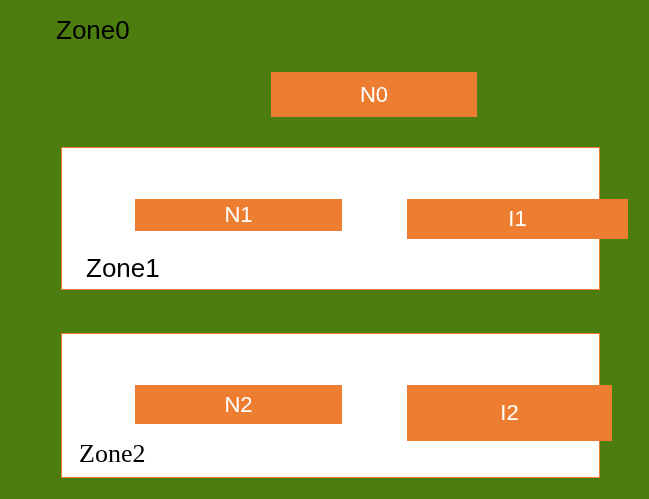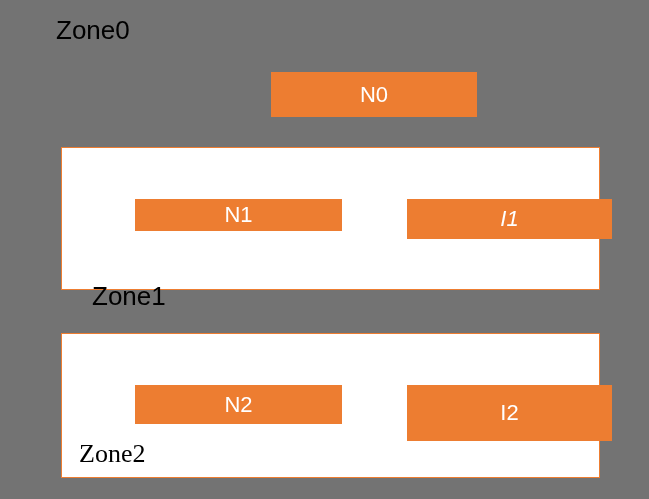--- a/index.html
+++ b/index.html
@@ -7,21 +7,21 @@
     padding: 0;
     background: #ffffff;
   }
   body {
     font-family: "Liberation Sans", sans-serif;
   }
   #canvas {
     position: relative;
     width: 649px;
     height: 499px;
-    background: #737373;
+    background: #4d7c0f;
     overflow: hidden;
   }
   
   .zone0-label {
     position: absolute;
     left: 56px;
     top: 14px;
     font-size: 26px;
     line-height: 32px;
     color: #000000;
@@ -47,23 +47,22 @@
     height: 145px;
   }
   .zone-label {
     position: absolute;
     font-size: 26px;
     line-height: 32px;
     color: #000000;
     white-space: nowrap;
   }
   #zone1-label {
-    left: 92px;
+    left: 86px;
     top: 252px;
-    margin-top: 28px;
   }
   #zone2-label {
     left: 79px;
     top: 438px;
     font-family: Liberation Serif, serif;
   }
   
   .node-box {
     position: absolute;
     box-sizing: border-box;
@@ -72,21 +71,21 @@
     font-size: 22px;
     line-height: 1;
     display: flex;
     align-items: center;
     justify-content: center;
     white-space: nowrap;
     margin-left: 42px;
   }
   #node-n0 { left: 229px; top: 72px;  width: 206px; height: 45px; }
   #node-n1 { left: 93px;  top: 199px; width: 207px; height: 32px; }
-  #node-i1 { left: 365px; top: 199px; width: 205px; height: 40px; font-style: italic; }
+  #node-i1 { left: 365px; top: 199px; width: 221px; height: 40px; }
   #node-n2 { left: 93px;  top: 385px; width: 207px; height: 39px; }
   #node-i2 { left: 365px; top: 385px; width: 205px; height: 56px; text-align: right; }
 </style>
 </head>
 <body>
 
 <div id="canvas">
 
   <div class="zone0-label">Zone0</div>
 

